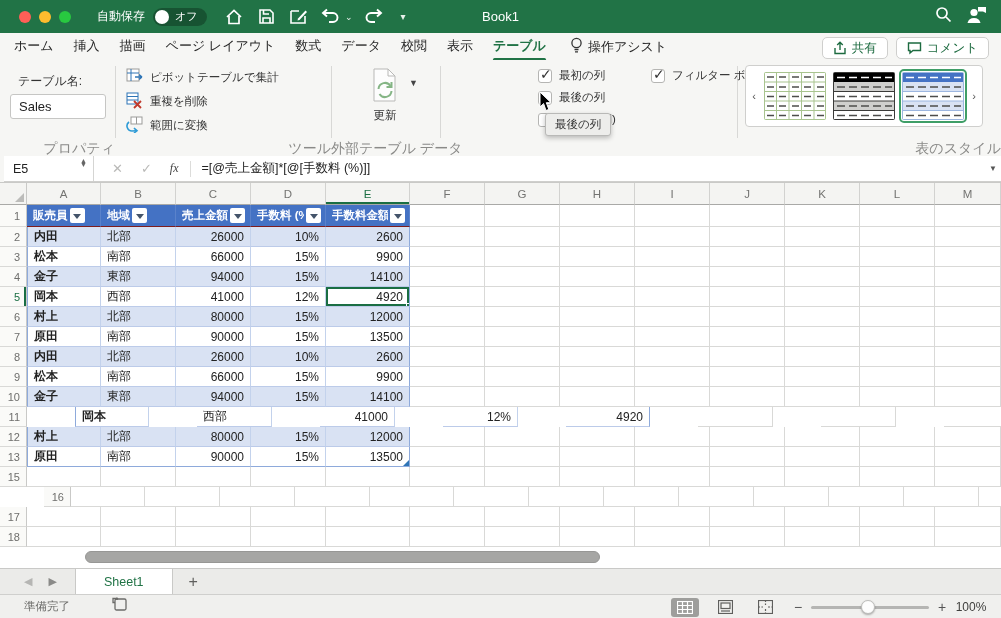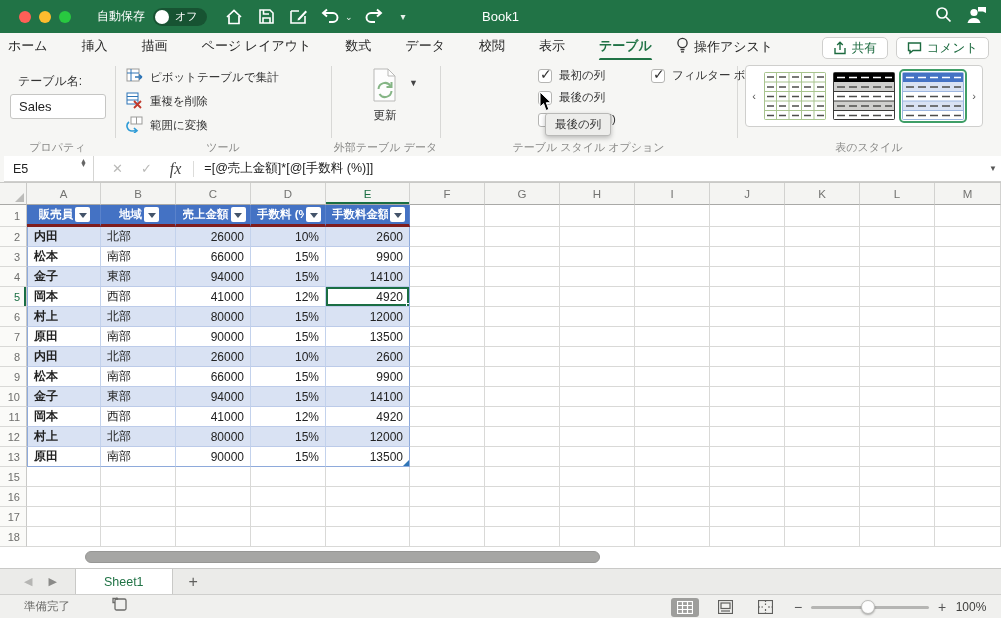--- a/index.html
+++ b/index.html
@@ -21,33 +21,33 @@
   .autosave-knob { width:14px; height:14px; border-radius:50%; background:#fff; }
   .autosave-state { font-size:11px; margin-left:6px; color:#fff; }
   .tb-icons { display:flex; align-items:center; margin-left:16px; gap:10px; }
   .tb-btn { display:flex; align-items:center; justify-content:center; width:22px; height:22px; }
   .tb-chev { font-size:9px; margin-left:-6px; opacity:.9; }
   .tb-title { position:absolute; left:0; right:0; text-align:center; font-size:13px; pointer-events:none; }
   .tb-right { position:absolute; right:14px; top:0; height:33px; display:flex; align-items:center; gap:14px; }
   
   .tabbar { position:absolute; left:0; top:33px; width:1001px; height:27px; background:#f6f6f4;
     display:flex; align-items:center; }
-  .menu-tabs { display:flex; align-items:center; margin-left:8px; gap:34px; }
+  .menu-tabs { display:flex; align-items:center; margin-left:14px; gap:20px; }
   .menu-tab { font-size:13px; color:#262626; padding:4px 0 6px 0; position:relative; white-space:nowrap; cursor:default; }
   .menu-tab.selected { color:#217346; font-weight:bold; }
   .menu-tab.selected::after { content:""; position:absolute; left:0; right:0; bottom:0; height:3px; background:#217346; border-radius:2px; }
   .assist { display:flex; align-items:center; gap:5px; margin-left:24px; font-size:13px; color:#262626; }
   .tab-right { position:absolute; right:12px; top:4px; display:flex; gap:8px; }
   .pill-btn { display:flex; align-items:center; gap:5px; background:#fff; border:1px solid #cfcfcd;
     border-radius:5px; height:22px; padding:0 10px; font-size:12.5px; color:#1d6b40; }
   
   .ribbon { position:absolute; left:0; top:60px; width:1001px; height:123px; background:#f6f6f4;
     border-bottom:1px solid #c9c9c7; }
   .rdiv { position:absolute; top:6px; height:72px; width:1px; background:#d8d8d6; }
-  .grouplabel { position:absolute; top:80px; font-size:11px; color:#8a8a88; text-align:center; white-space:nowrap; }
+  .grouplabel { position:absolute; top:80px; font-size:14px; color:#8a8a88; text-align:right; white-space:nowrap; }
   .tname-label { position:absolute; left:18px; top:13px; font-size:12px; color:#333; }
   .tname-input { position:absolute; left:10px; top:34px; width:96px; height:25px; background:#fff;
     border:1px solid #c6c6c4; border-radius:3px; font-size:13px; color:#222; padding:0 8px;
     display:flex; align-items:center; }
   .tool-item { position:absolute; left:126px; display:flex; align-items:center; gap:7px;
     font-size:11.5px; color:#333; white-space:nowrap; }
   .slicer { position:absolute; left:263px; top:6px; width:66px; text-align:center; }
   .slicer .lbl { font-size:11.5px; color:#333; line-height:1.25; margin-top:3px; }
   .refresh { position:absolute; left:352px; top:8px; width:66px; text-align:center; }
   .refresh .lbl { font-size:11.5px; color:#333; margin-top:2px; }
@@ -69,40 +69,40 @@
   .tooltip { position:absolute; left:545px; top:113px; background:#ededeb; border:1px solid #b9b9b7;
     border-radius:3px; padding:3px 9px; font-size:11.5px; color:#333; box-shadow:0 2px 5px rgba(0,0,0,.25); z-index:40; }
   .cursor { position:absolute; left:539px; top:92px; z-index:50; }
   
   .formulabar { position:absolute; left:4px; top:183px; width:1001px; height:26px; top:156px;
     background:#fff; border-bottom:1px solid #cfcfcd; display:flex; align-items:center; }
   .namebox { width:90px; height:100%; border-right:1px solid #d5d5d3; display:flex; align-items:center;
     padding-left:9px; font-size:12.5px; color:#222; position:relative; }
   .spinner { position:absolute; right:6px; top:3px; display:flex; flex-direction:column; line-height:.62; font-size:7px; color:#666; }
   .fbtn { font-size:13px; color:#b9b9b7; margin-left:18px; }
-  .fx { font-family:"Liberation Serif","DejaVu Serif",serif; font-style:italic; font-size:16px; color:#444; margin-left:18px; }
+  .fx { font-family:"Liberation Serif","DejaVu Serif",serif; font-style:italic; font-size:12px; color:#444; margin-left:18px; }
   .fsep { width:1px; height:16px; background:#dcdcda; margin-left:12px; }
   .formula-text { font-size:12.5px; color:#222; margin-left:10px; }
   .fchev { position:absolute; right:8px; top:8px; font-size:8px; color:#555; }
   
   .grid { position:absolute; left:0; top:183px; width:1001px; height:385px; background:#fff; overflow:hidden; }
   .grow { display:flex; }
   .gcell { flex:none; border-right:1px solid #d9d9d7; border-bottom:1px solid #d9d9d7;
     font-size:12px; color:#222; display:flex; align-items:center; overflow:hidden; }
   .colhdr { background:#f4f4f2; color:#737371; font-size:11.5px; justify-content:center;
     border-right:1px solid #d2d2d0; border-bottom:1px solid #a9a9a7; }
   .colhdr.sel { color:#1a6e43; box-shadow:inset 0 -2px 0 #1a6e43; }
   .rowhdr { background:#fafaf8; color:#6e6e6c; font-size:11px; justify-content:flex-end;
     padding-right:6px; border-right:1px solid #c9c9c7; border-bottom:1px solid #d9d9d7; }
   .rowhdr.sel { color:#1a6e43; box-shadow:inset -2px 0 0 #1a6e43; }
   .corner { background:#f4f4f2; border-right:1px solid #c9c9c7; border-bottom:1px solid #a9a9a7; position:relative; }
   .corner::after { content:""; position:absolute; right:2px; bottom:2px; border-left:9px solid transparent; border-bottom:9px solid #bcbcba; }
   .t-h { background:#4472c4; color:#fff; font-weight:bold; font-size:11.5px;
-    border-right:1px solid #5a82cb; border-bottom:3px solid #7f1d1d;
-    padding:0 4px 0 6px; justify-content:center; }
+    border-right:1px solid #5a82cb; border-bottom:1px solid #7f1d1d;
+    padding:0 4px 0 6px; justify-content:flex-start; }
   .filterbtn { width:15px; height:15px; background:#fff; border-radius:2px; flex:none;
     display:flex; align-items:center; justify-content:center; margin-left:2px; }
   .filterbtn::after { content:""; border-left:4px solid transparent; border-right:4px solid transparent; border-top:5px solid #44546a; margin-top:1px; }
   .t-c { border-right:1px solid #c3d2ec; border-bottom:1px solid #bccbe9; background:#fff; padding:0 6px; }
   .t-c.band { background:#d9e2f3; }
   .t-c.bold { font-weight:bold; }
   .t-c.num { justify-content:flex-end; }
   .t-c.left-edge { border-left:1px solid #8eaadb; }
   .t-c.right-edge { border-right:1px solid #8eaadb; }
   .t-c.bottom-edge { border-bottom:1px solid #8eaadb; }
@@ -305,21 +305,20 @@
         <span class="cbx"></span>
         <span class="cbx-lbl">縞模様 (列)</span>
       </div>
     </div>
   <div class="cbx-col" id="cbx-col3" style="left:651px">
       <div class="cbx-row">
         <span class="cbx checked"></span>
         <span class="cbx-lbl">フィルター ボタン</span>
       </div>
     </div>
-  <div class="grouplabel" style="left:440px;width:297px">テーブル スタイル オプション</div>
 
   <div class="styles-box">
     <span class="gal-arrow">‹</span>
     <div class="thumbs">
       <svg class="thumb" width="62" height="48" viewBox="0 0 62 48">
         <rect x="0.5" y="0.5" width="61" height="47" fill="#fff" stroke="#a9c48f"></rect>
         <g stroke="#a9c48f">
             <path d="M0 10 h62 M0 19.5 h62 M0 29 h62 M0 38.5 h62"></path>
             <path d="M12.5 0 v48 M25 0 v48 M37.5 0 v48 M50 0 v48"></path>
           </g>
@@ -662,21 +661,21 @@
       </div>
       <div class="gcell " style="width: 75px; height: 20px;"></div>
       <div class="gcell " style="width: 75px; height: 20px;"></div>
       <div class="gcell " style="width: 75px; height: 20px;"></div>
       <div class="gcell " style="width: 75px; height: 20px;"></div>
       <div class="gcell " style="width: 75px; height: 20px;"></div>
       <div class="gcell " style="width: 75px; height: 20px;"></div>
       <div class="gcell " style="width: 75px; height: 20px;"></div>
       <div class="gcell " style="width: 66px; height: 20px;"></div>
     </div>
-    <div class="grow" style="height: 20px;">
+    <div class="grow" style="height: 20px; gap: 48px;">
       <div class="gcell rowhdr" style="width: 27px; height: 20px;">11</div>
       <div class="gcell t-c bold left-edge" style="width: 74px; height: 20px;">
         <span>岡本</span>
       </div>
       <div class="gcell t-c" style="width: 75px; height: 20px;">
         <span>西部</span>
       </div>
       <div class="gcell t-c num" style="width: 75px; height: 20px;">
         <span>41000</span>
       </div>
@@ -756,21 +755,21 @@
       <div class="gcell " style="width: 84px; height: 20px;"></div>
       <div class="gcell " style="width: 75px; height: 20px;"></div>
       <div class="gcell " style="width: 75px; height: 20px;"></div>
       <div class="gcell " style="width: 75px; height: 20px;"></div>
       <div class="gcell " style="width: 75px; height: 20px;"></div>
       <div class="gcell " style="width: 75px; height: 20px;"></div>
       <div class="gcell " style="width: 75px; height: 20px;"></div>
       <div class="gcell " style="width: 75px; height: 20px;"></div>
       <div class="gcell " style="width: 66px; height: 20px;"></div>
     </div>
-    <div class="grow" style="height: 20px;">
+    <div class="grow" style="height: 20px; padding-left: 44px;">
       <div class="gcell rowhdr" style="width: 27px; height: 20px;">16</div>
       <div class="gcell " style="width: 74px; height: 20px;"></div>
       <div class="gcell " style="width: 75px; height: 20px;"></div>
       <div class="gcell " style="width: 75px; height: 20px;"></div>
       <div class="gcell " style="width: 75px; height: 20px;"></div>
       <div class="gcell " style="width: 84px; height: 20px;"></div>
       <div class="gcell " style="width: 75px; height: 20px;"></div>
       <div class="gcell " style="width: 75px; height: 20px;"></div>
       <div class="gcell " style="width: 75px; height: 20px;"></div>
       <div class="gcell " style="width: 75px; height: 20px;"></div>

